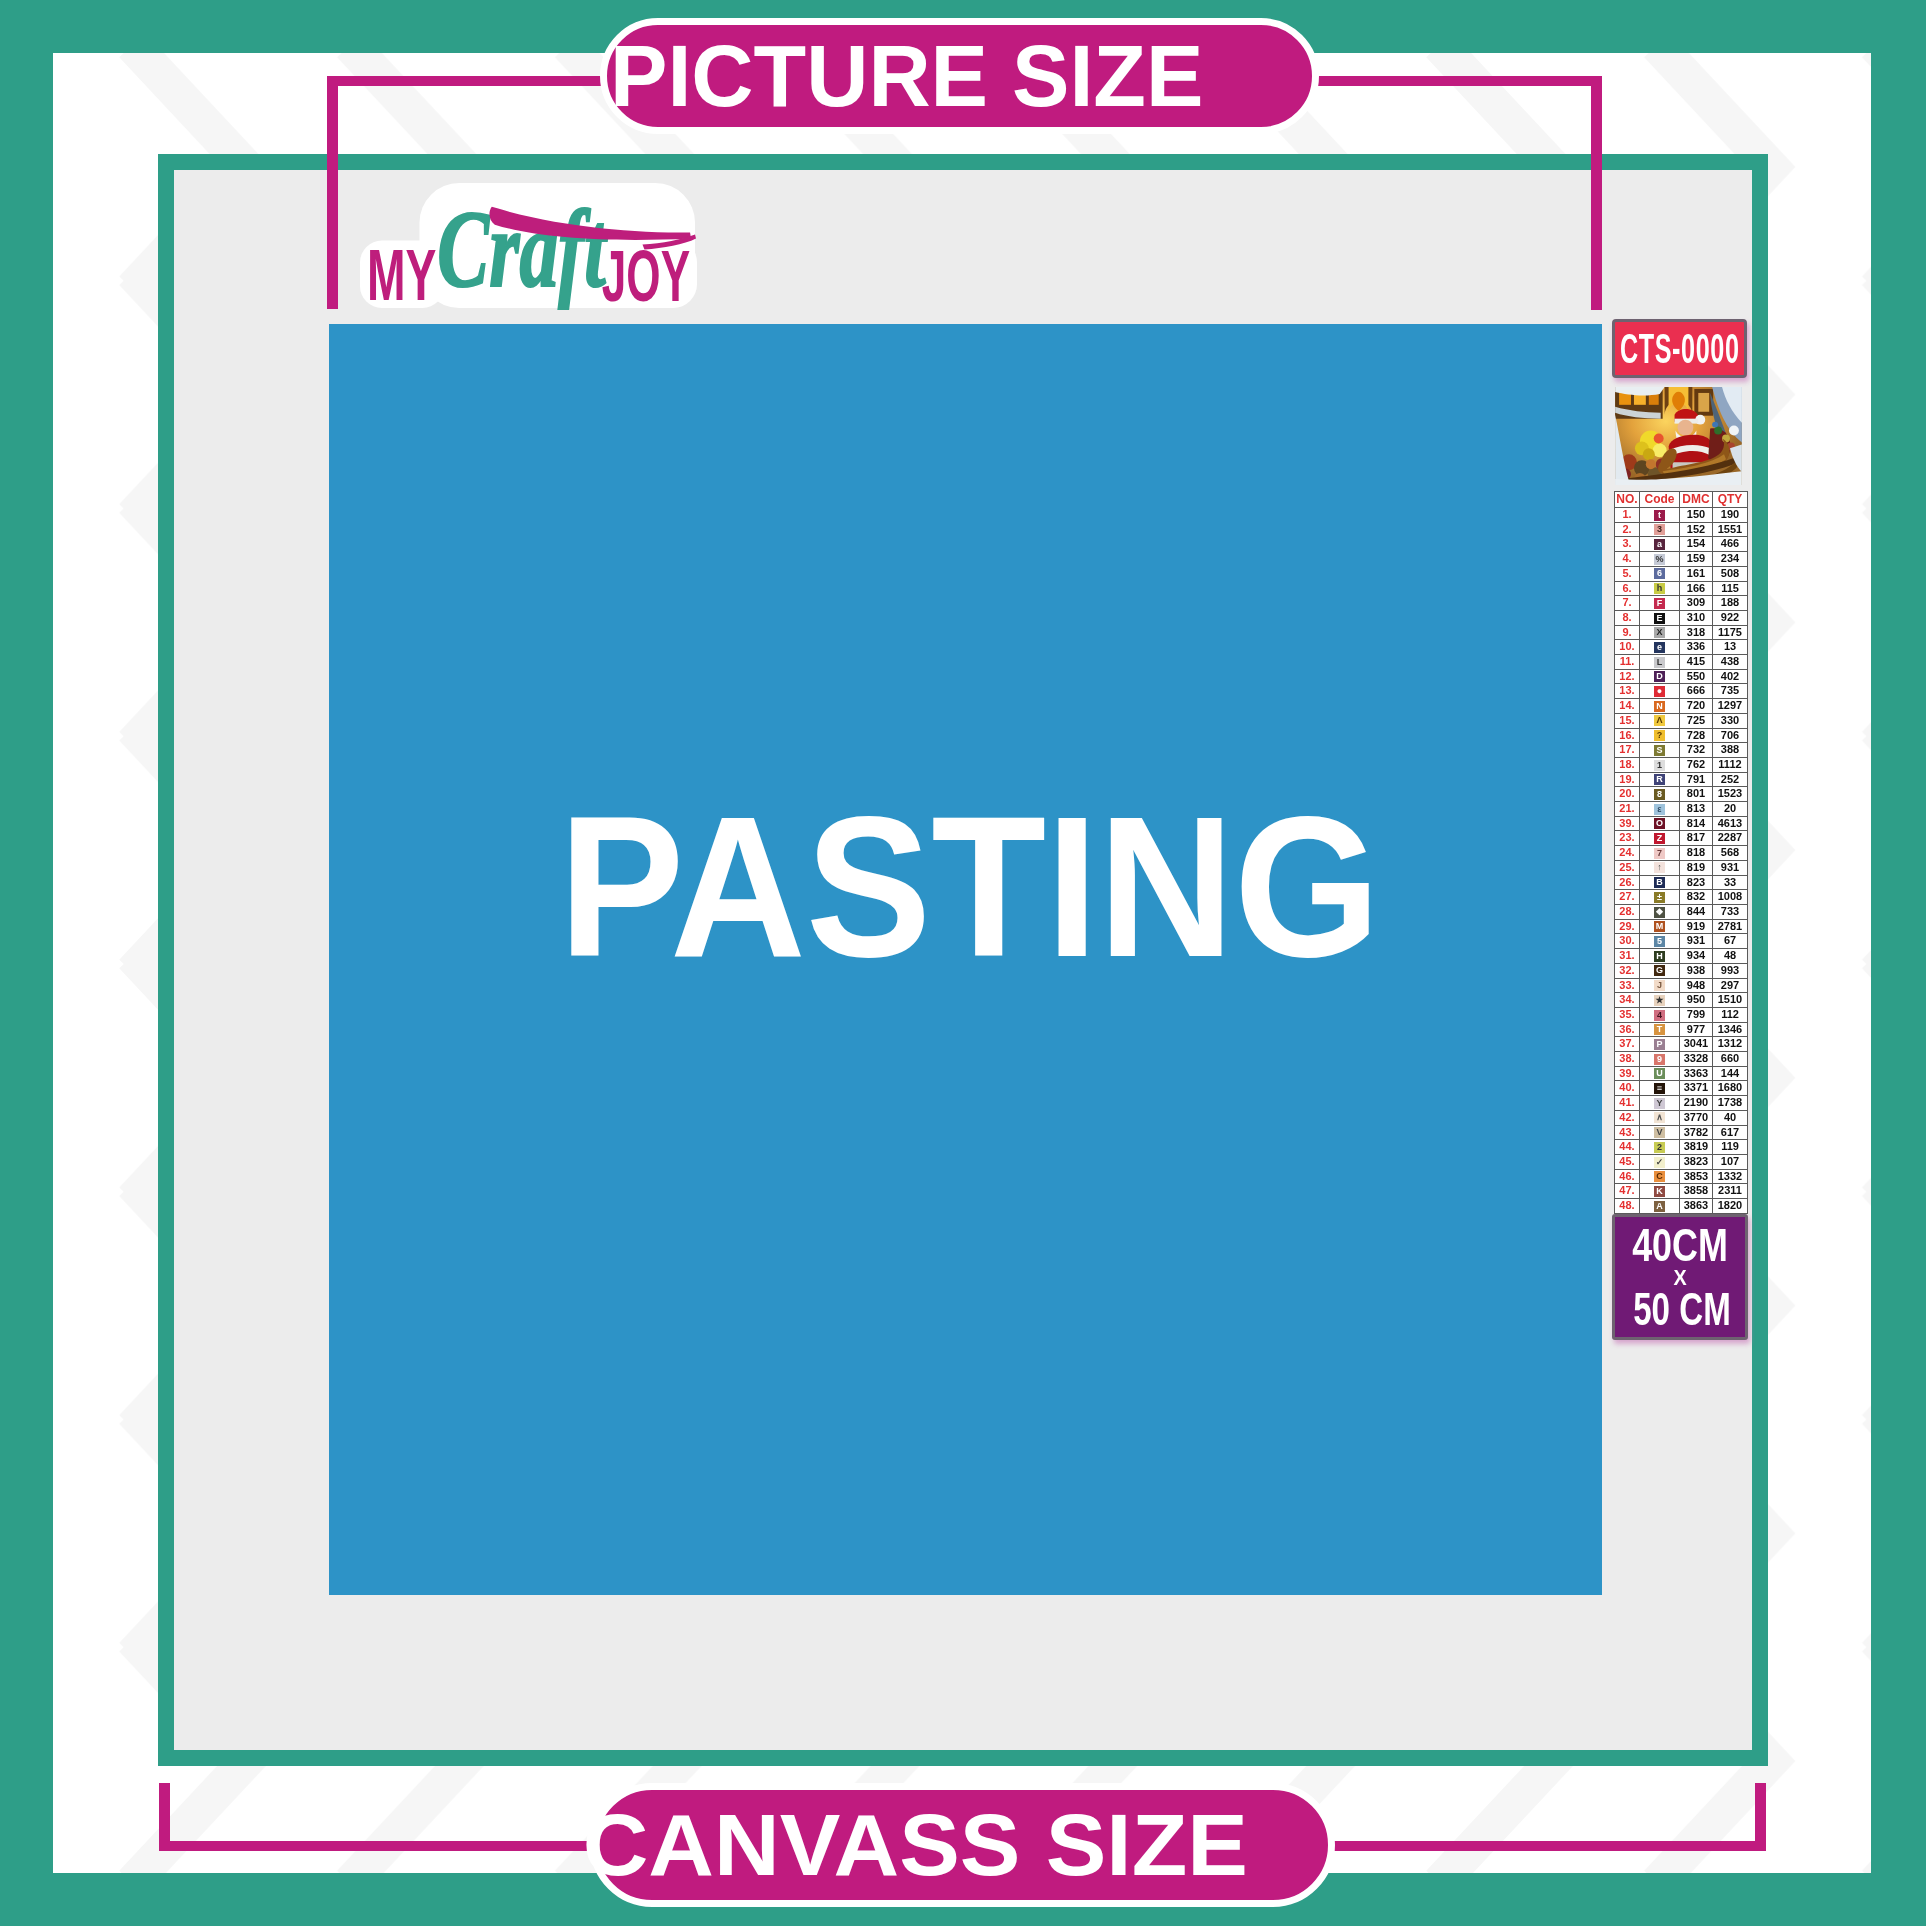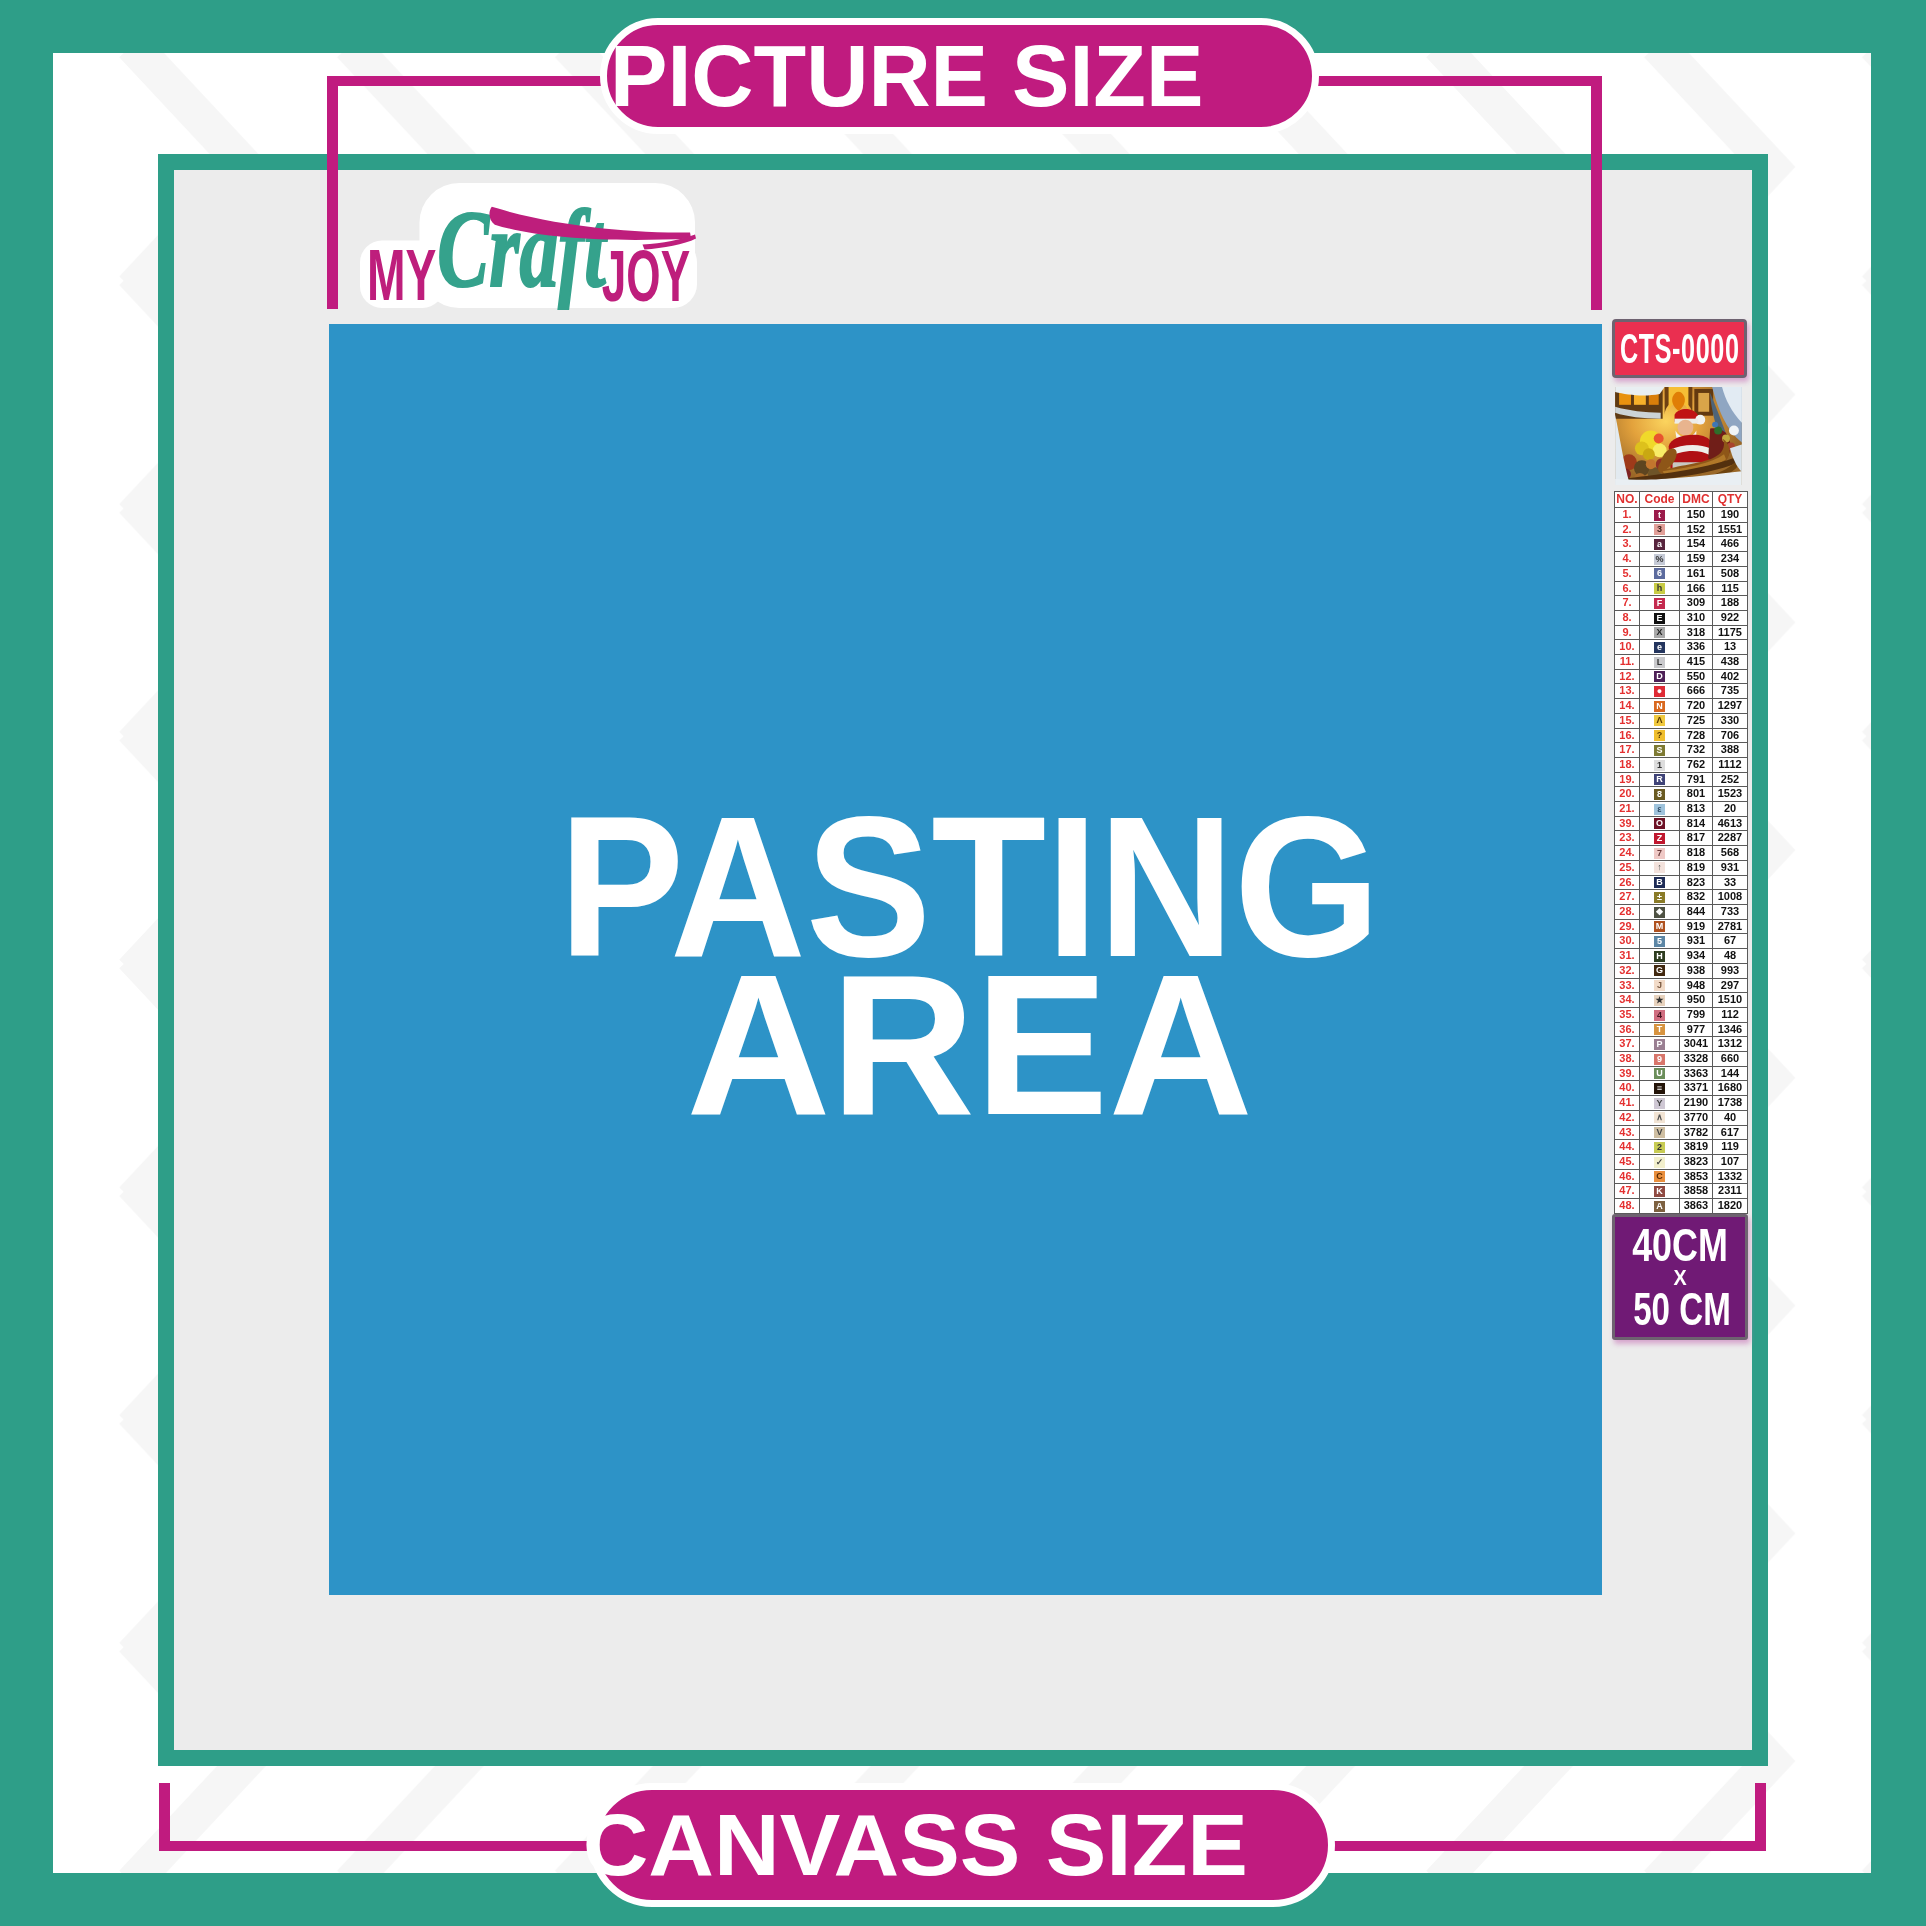--- a/index.html
+++ b/index.html
@@ -43,21 +43,20 @@
 <path d="M-140,-8 L-25,115 L-140,238" fill="none" stroke="#f6f6f6" stroke-width="36"></path>
 </pattern>
     </defs>
 <rect width="1836" height="1838" fill="url(#zz)"></rect>
 </svg>
 <div id="frame"></div>
 <div id="canvas"></div>
 <div id="blue"></div>
 <div id="pasting">
     <div class="l1">PASTING</div>
-    <div class="l2">AREA</div>
   </div>
 
 <div class="mg" style="left:327px;top:76px;width:1275px;height:10px"></div>
 <div class="mg" style="left:327px;top:76px;width:11px;height:233px"></div>
 <div class="mg" style="left:1591px;top:76px;width:11px;height:234px"></div>
 
 <div class="mg" style="left:159px;top:1841px;width:1607px;height:10px"></div>
 <div class="mg" style="left:159px;top:1783px;width:11px;height:68px"></div>
 <div class="mg" style="left:1755px;top:1783px;width:11px;height:68px"></div>
 

